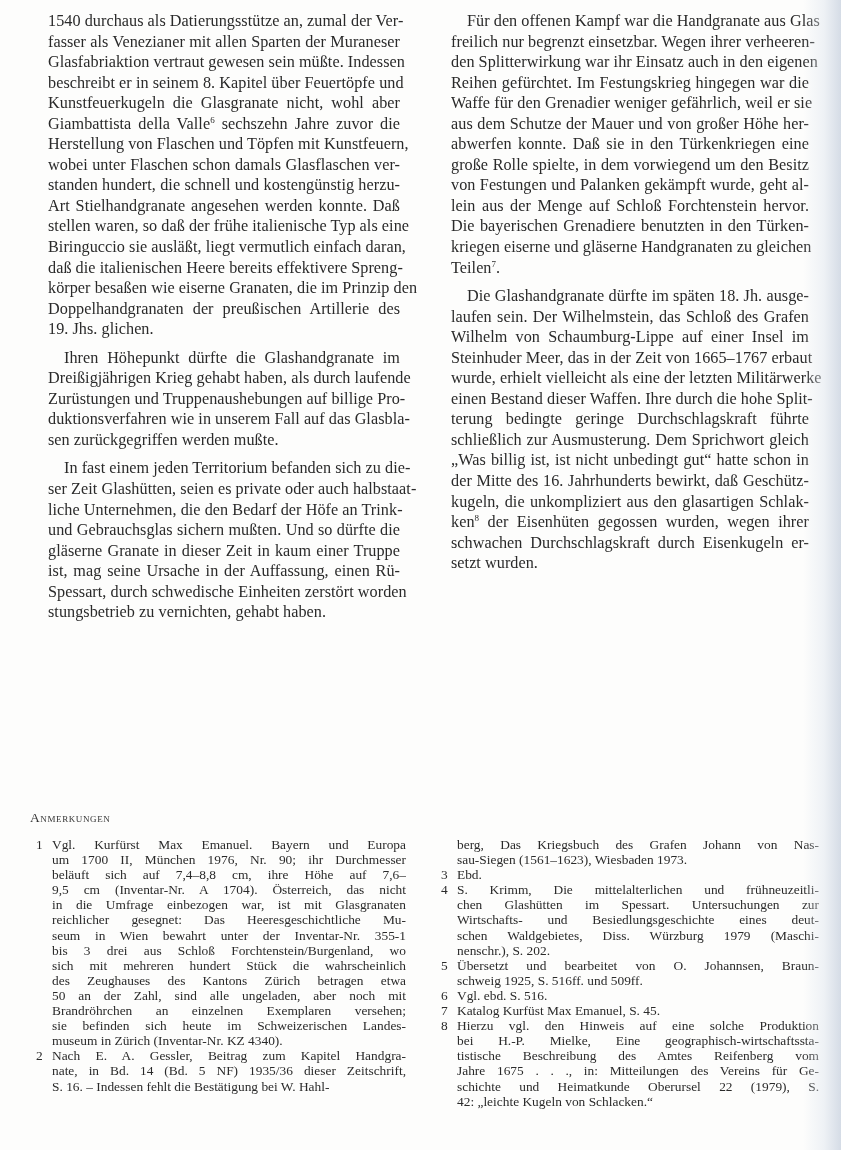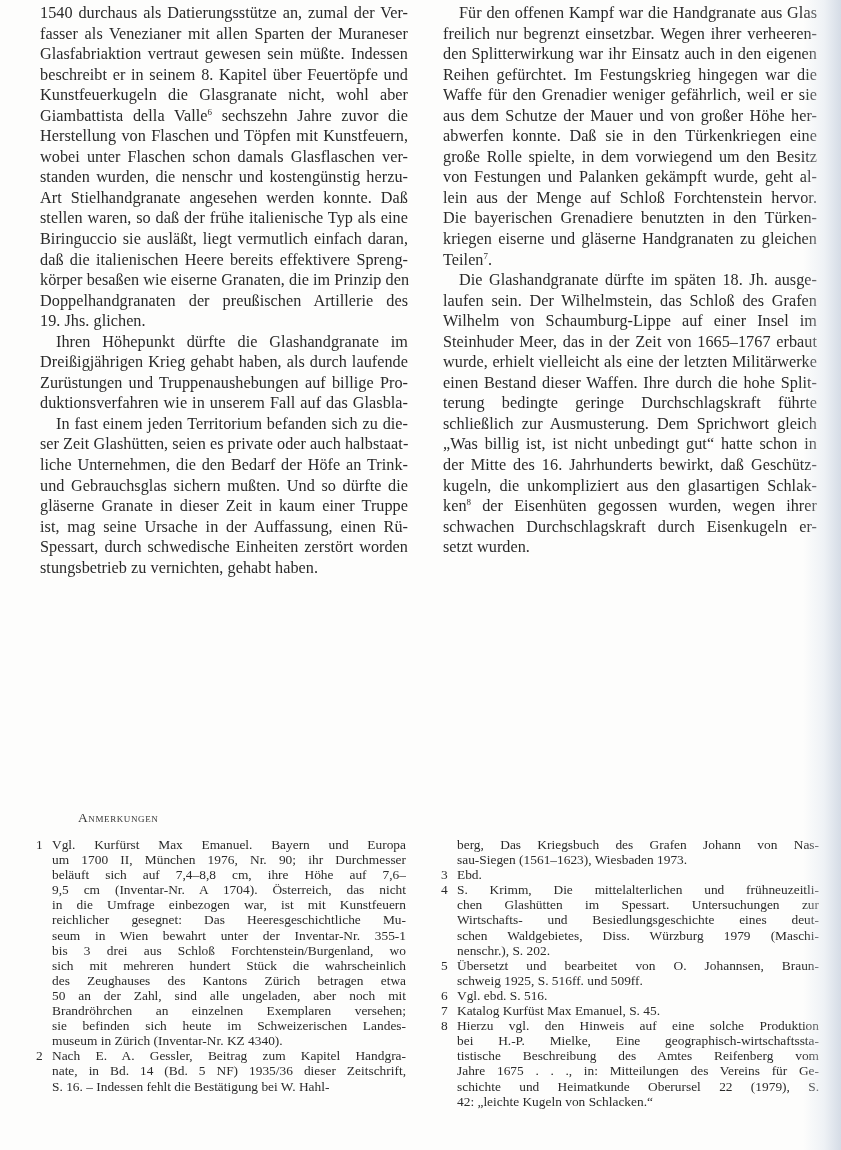--- a/index.html
+++ b/index.html
@@ -28,21 +28,21 @@
       position: absolute;
       top: 3px;
       font-size: 16.2px;
       line-height: 20.55px;
       text-align: justify;
       letter-spacing: 0.05px;
     }
     .col-left { left: 24px; width: 384px; }
     .col-right { left: 427px; width: 390px; }
     .para {
-      margin: 0;
+      margin: 8px;
       text-indent: 16px;
     }
     .line {
       display: block;
       white-space: nowrap;
       text-align: justify;
       text-align-last: justify;
       height: 20.55px;
     }
     .line.last { text-align-last: left; }
@@ -53,21 +53,20 @@
       vertical-align: 6px;
     }
     .notes-heading {
       position: absolute;
       left: 30px;
       top: 810px;
       font-size: 13.5px;
       font-variant: small-caps;
       letter-spacing: 0.6px;
       color: #333;
-      margin-left: 48px;
     }
     .notes-col {
       position: absolute;
       font-size: 13.4px;
       line-height: 15.1px;
     }
     .notes-left { left: 36px; top: 837px; width: 370px; }
     .notes-right { left: 441px; top: 837px; width: 378px; }
     .note {
       position: relative;
@@ -88,34 +87,35 @@
   <div class="body-col col-left">
       <div class="para">
         <span class="line">1540 durchaus als Datierungsstütze an, zumal der Ver-</span>
         <span class="line">fasser als Venezianer mit allen Sparten der Muraneser</span>
         <span class="line">Glasfabriaktion vertraut gewesen sein müßte. Indessen</span>
         <span class="line">beschreibt er in seinem 8. Kapitel über Feuertöpfe und</span>
         <span class="line">Kunstfeuerkugeln die Glasgranate nicht, wohl aber</span>
         <span class="line">Giambattista della Valle<sup>6</sup> sechszehn Jahre zuvor die</span>
         <span class="line">Herstellung von Flaschen und Töpfen mit Kunstfeuern,</span>
         <span class="line">wobei unter Flaschen schon damals Glasflaschen ver-</span>
-        <span class="line">standen wurden, die nenschr und kostengünstig herzu-</span>
+        <span class="line">standen hundert, die schnell und kostengünstig herzu-</span>
         <span class="line">Art Stielhandgranate angesehen werden konnte. Daß</span>
         <span class="line">stellen waren, so daß der frühe italienische Typ als eine</span>
         <span class="line">Biringuccio sie ausläßt, liegt vermutlich einfach daran,</span>
         <span class="line">daß die italienischen Heere bereits effektivere Spreng-</span>
         <span class="line">körper besaßen wie eiserne Granaten, die im Prinzip den</span>
         <span class="line">Doppelhandgranaten der preußischen Artillerie des</span>
         <span class="line last">19. Jhs. glichen.</span>
       </div>
       <div class="para">
         <span class="line indent">Ihren Höhepunkt dürfte die Glashandgranate im</span>
         <span class="line">Dreißigjährigen Krieg gehabt haben, als durch laufende</span>
         <span class="line">Zurüstungen und Truppenaushebungen auf billige Pro-</span>
         <span class="line">duktionsverfahren wie in unserem Fall auf das Glasbla-</span>
+        <span class="line last">sen zurückgegriffen werden mußte.</span>
       </div>
       <div class="para">
         <span class="line indent">In fast einem jeden Territorium befanden sich zu die-</span>
         <span class="line">ser Zeit Glashütten, seien es private oder auch halbstaat-</span>
         <span class="line">liche Unternehmen, die den Bedarf der Höfe an Trink-</span>
         <span class="line">und Gebrauchsglas sichern mußten. Und so dürfte die</span>
         <span class="line">gläserne Granate in dieser Zeit in kaum einer Truppe</span>
         <span class="line">ist, mag seine Ursache in der Auffassung, einen Rü-</span>
         <span class="line">Spessart, durch schwedische Einheiten zerstört worden</span>
         <span class="line last">stungsbetrieb zu vernichten, gehabt haben.</span>
@@ -156,21 +156,21 @@
     </div>
 
   <div class="notes-heading">Anmerkungen</div>
   <div class="notes-col notes-left">
       <div class="note">
         <span class="note-num">1</span>
         <span class="line">Vgl. Kurfürst Max Emanuel. Bayern und Europa</span>
         <span class="line">um 1700 II, München 1976, Nr. 90; ihr Durchmesser</span>
         <span class="line">beläuft sich auf 7,4–8,8 cm, ihre Höhe auf 7,6–</span>
         <span class="line">9,5 cm (Inventar-Nr. A 1704). Österreich, das nicht</span>
-        <span class="line">in die Umfrage einbezogen war, ist mit Kunstfeuern</span>
+        <span class="line">in die Umfrage einbezogen war, ist mit Glasgranaten</span>
         <span class="line">reichlicher gesegnet: Das Heeresgeschichtliche Mu-</span>
         <span class="line">seum in Wien bewahrt unter der Inventar-Nr. 355-1</span>
         <span class="line">bis 3 drei aus Schloß Forchtenstein/Burgenland, wo</span>
         <span class="line">sich mit mehreren hundert Stück die wahrscheinlich</span>
         <span class="line">des Zeughauses des Kantons Zürich betragen etwa</span>
         <span class="line">50 an der Zahl, sind alle ungeladen, aber noch mit</span>
         <span class="line">Brandröhrchen an einzelnen Exemplaren versehen;</span>
         <span class="line">sie befinden sich heute im Schweizerischen Landes-</span>
         <span class="line last">museum in Zürich (Inventar-Nr. KZ 4340).</span>
       </div>

